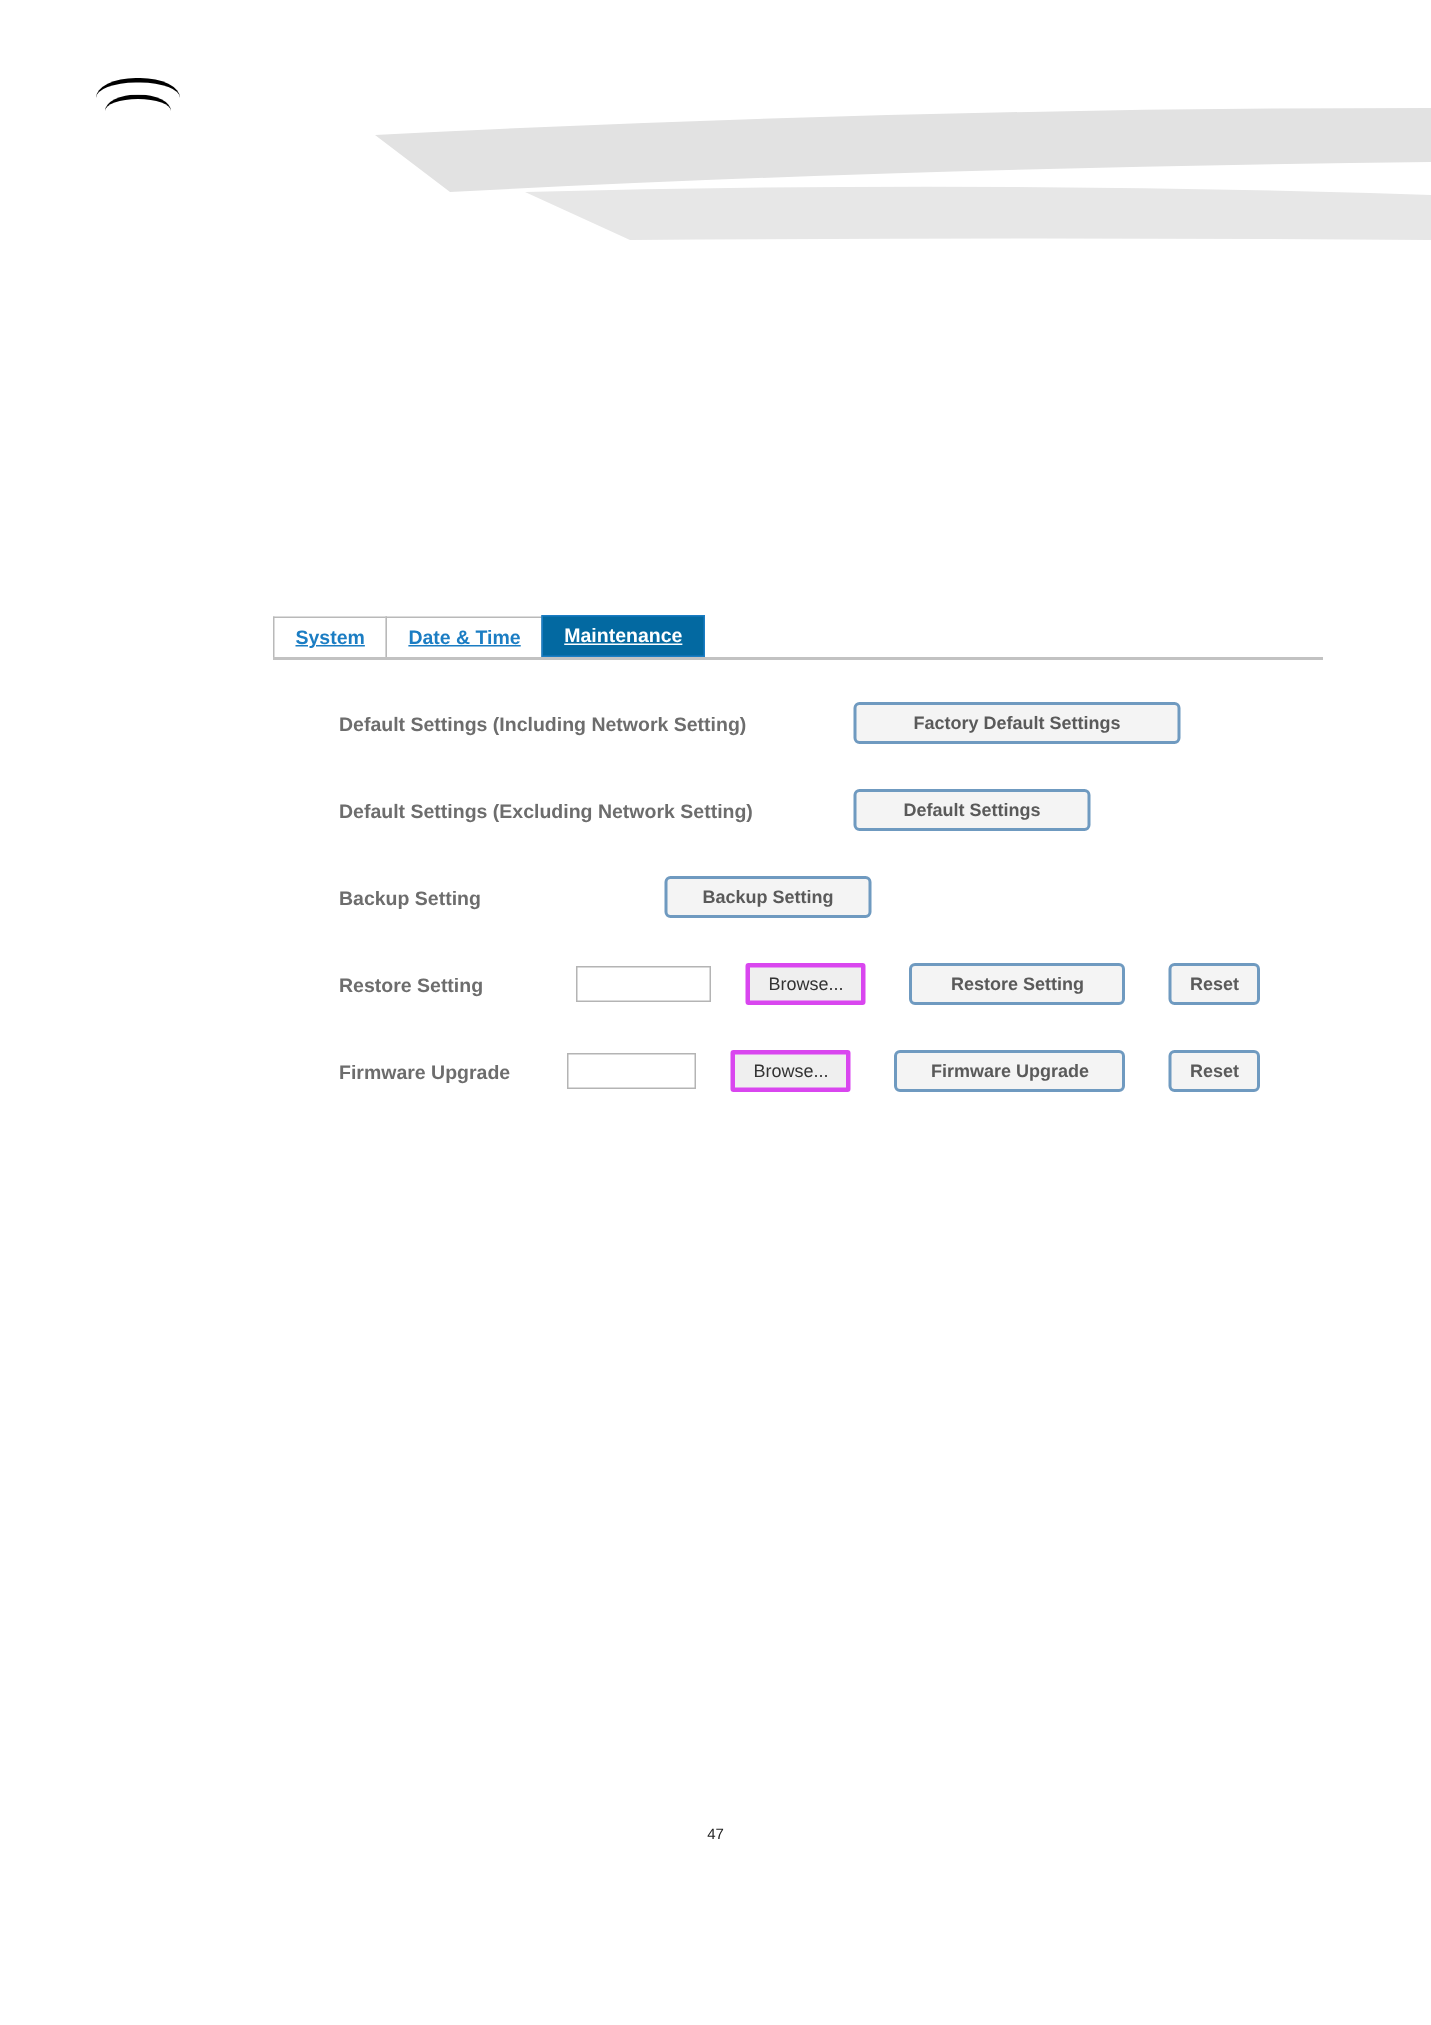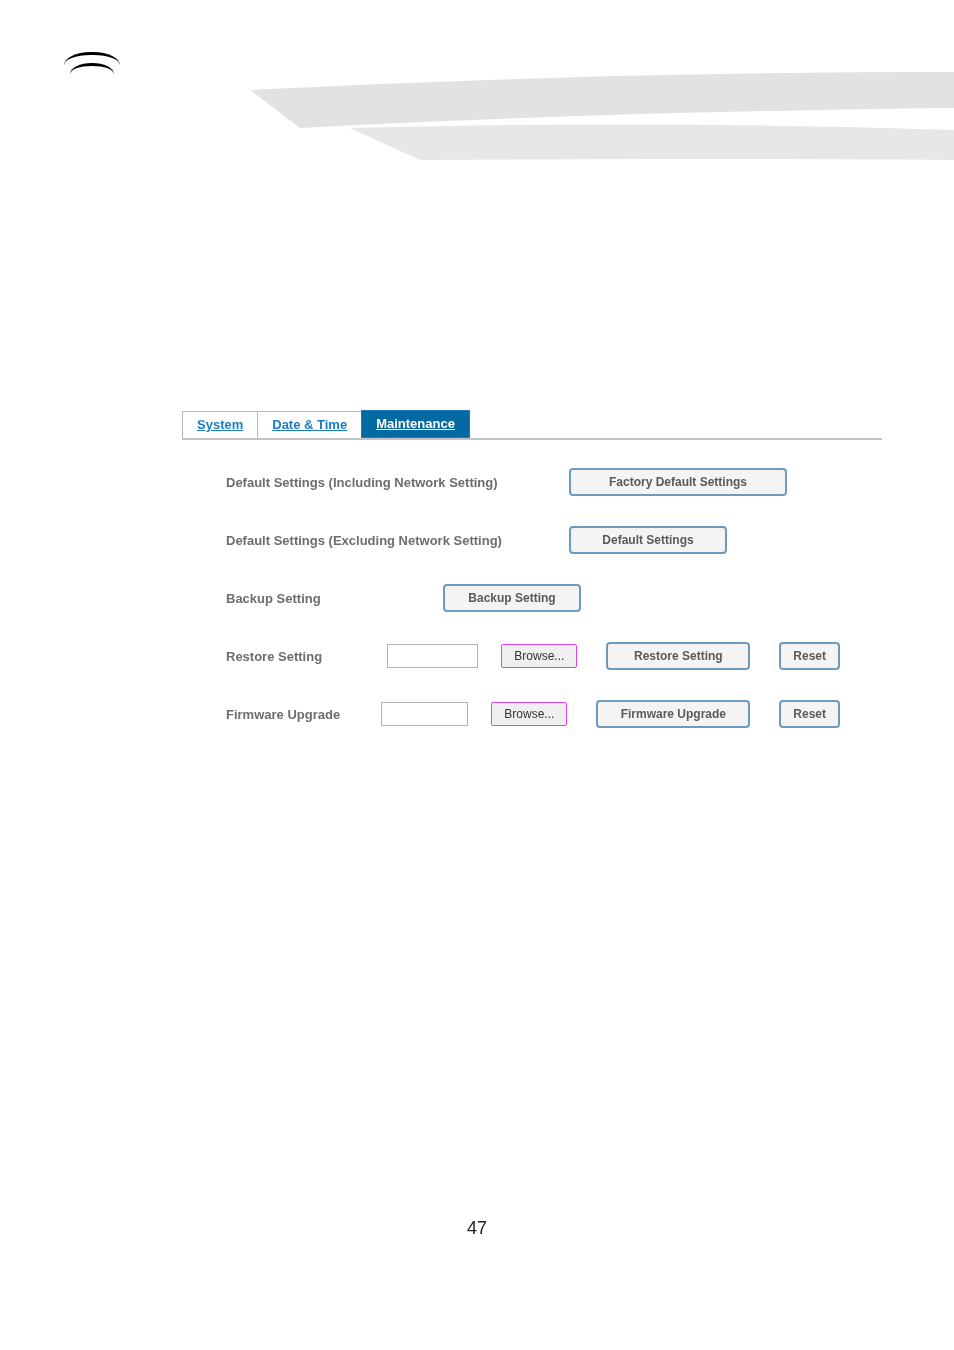--- a/index.html
+++ b/index.html
@@ -129,21 +129,21 @@
   padding: 0 12px;
   background: #f4f4f4;
   border: 2px solid #6f9ac0;
   border-radius: 4px;
   color: #5a5a5a;
   font-size: 12px;
   font-weight: 600;
   margin-right: 6px;
 }
 .btn.plain {
-  border: 1px solid #d946ef;
+  border: 3px solid #d946ef;
   border-radius: 2px;
   background: #efefef;
   color: #333;
   font-weight: 400;
   height: 22px;
 }
 
 .file-field {
   width: 126px;
   height: 22px;
@@ -151,21 +151,21 @@
   background: #ffffff;
   margin-right: 0;
 }
 
 .page-num {
   position: absolute;
   left: 0;
   right: 0;
   top: 1218px;
   text-align: center;
-  font-size: 18px;
+  font-size: 10px;
   color: #222;
 }
 </style>
 </head>
 <body>
 
 <div class="hdr-swoosh">
   <svg width="954" height="180" viewBox="0 0 954 180">
     <path d="M250 90 Q600 72 954 72 L954 108 Q600 112 300 128 Z" fill="#e2e2e2"></path>
     <path d="M350 128 Q650 120 954 130 L954 160 Q700 158 420 160 Z" fill="#e7e7e7"></path>

